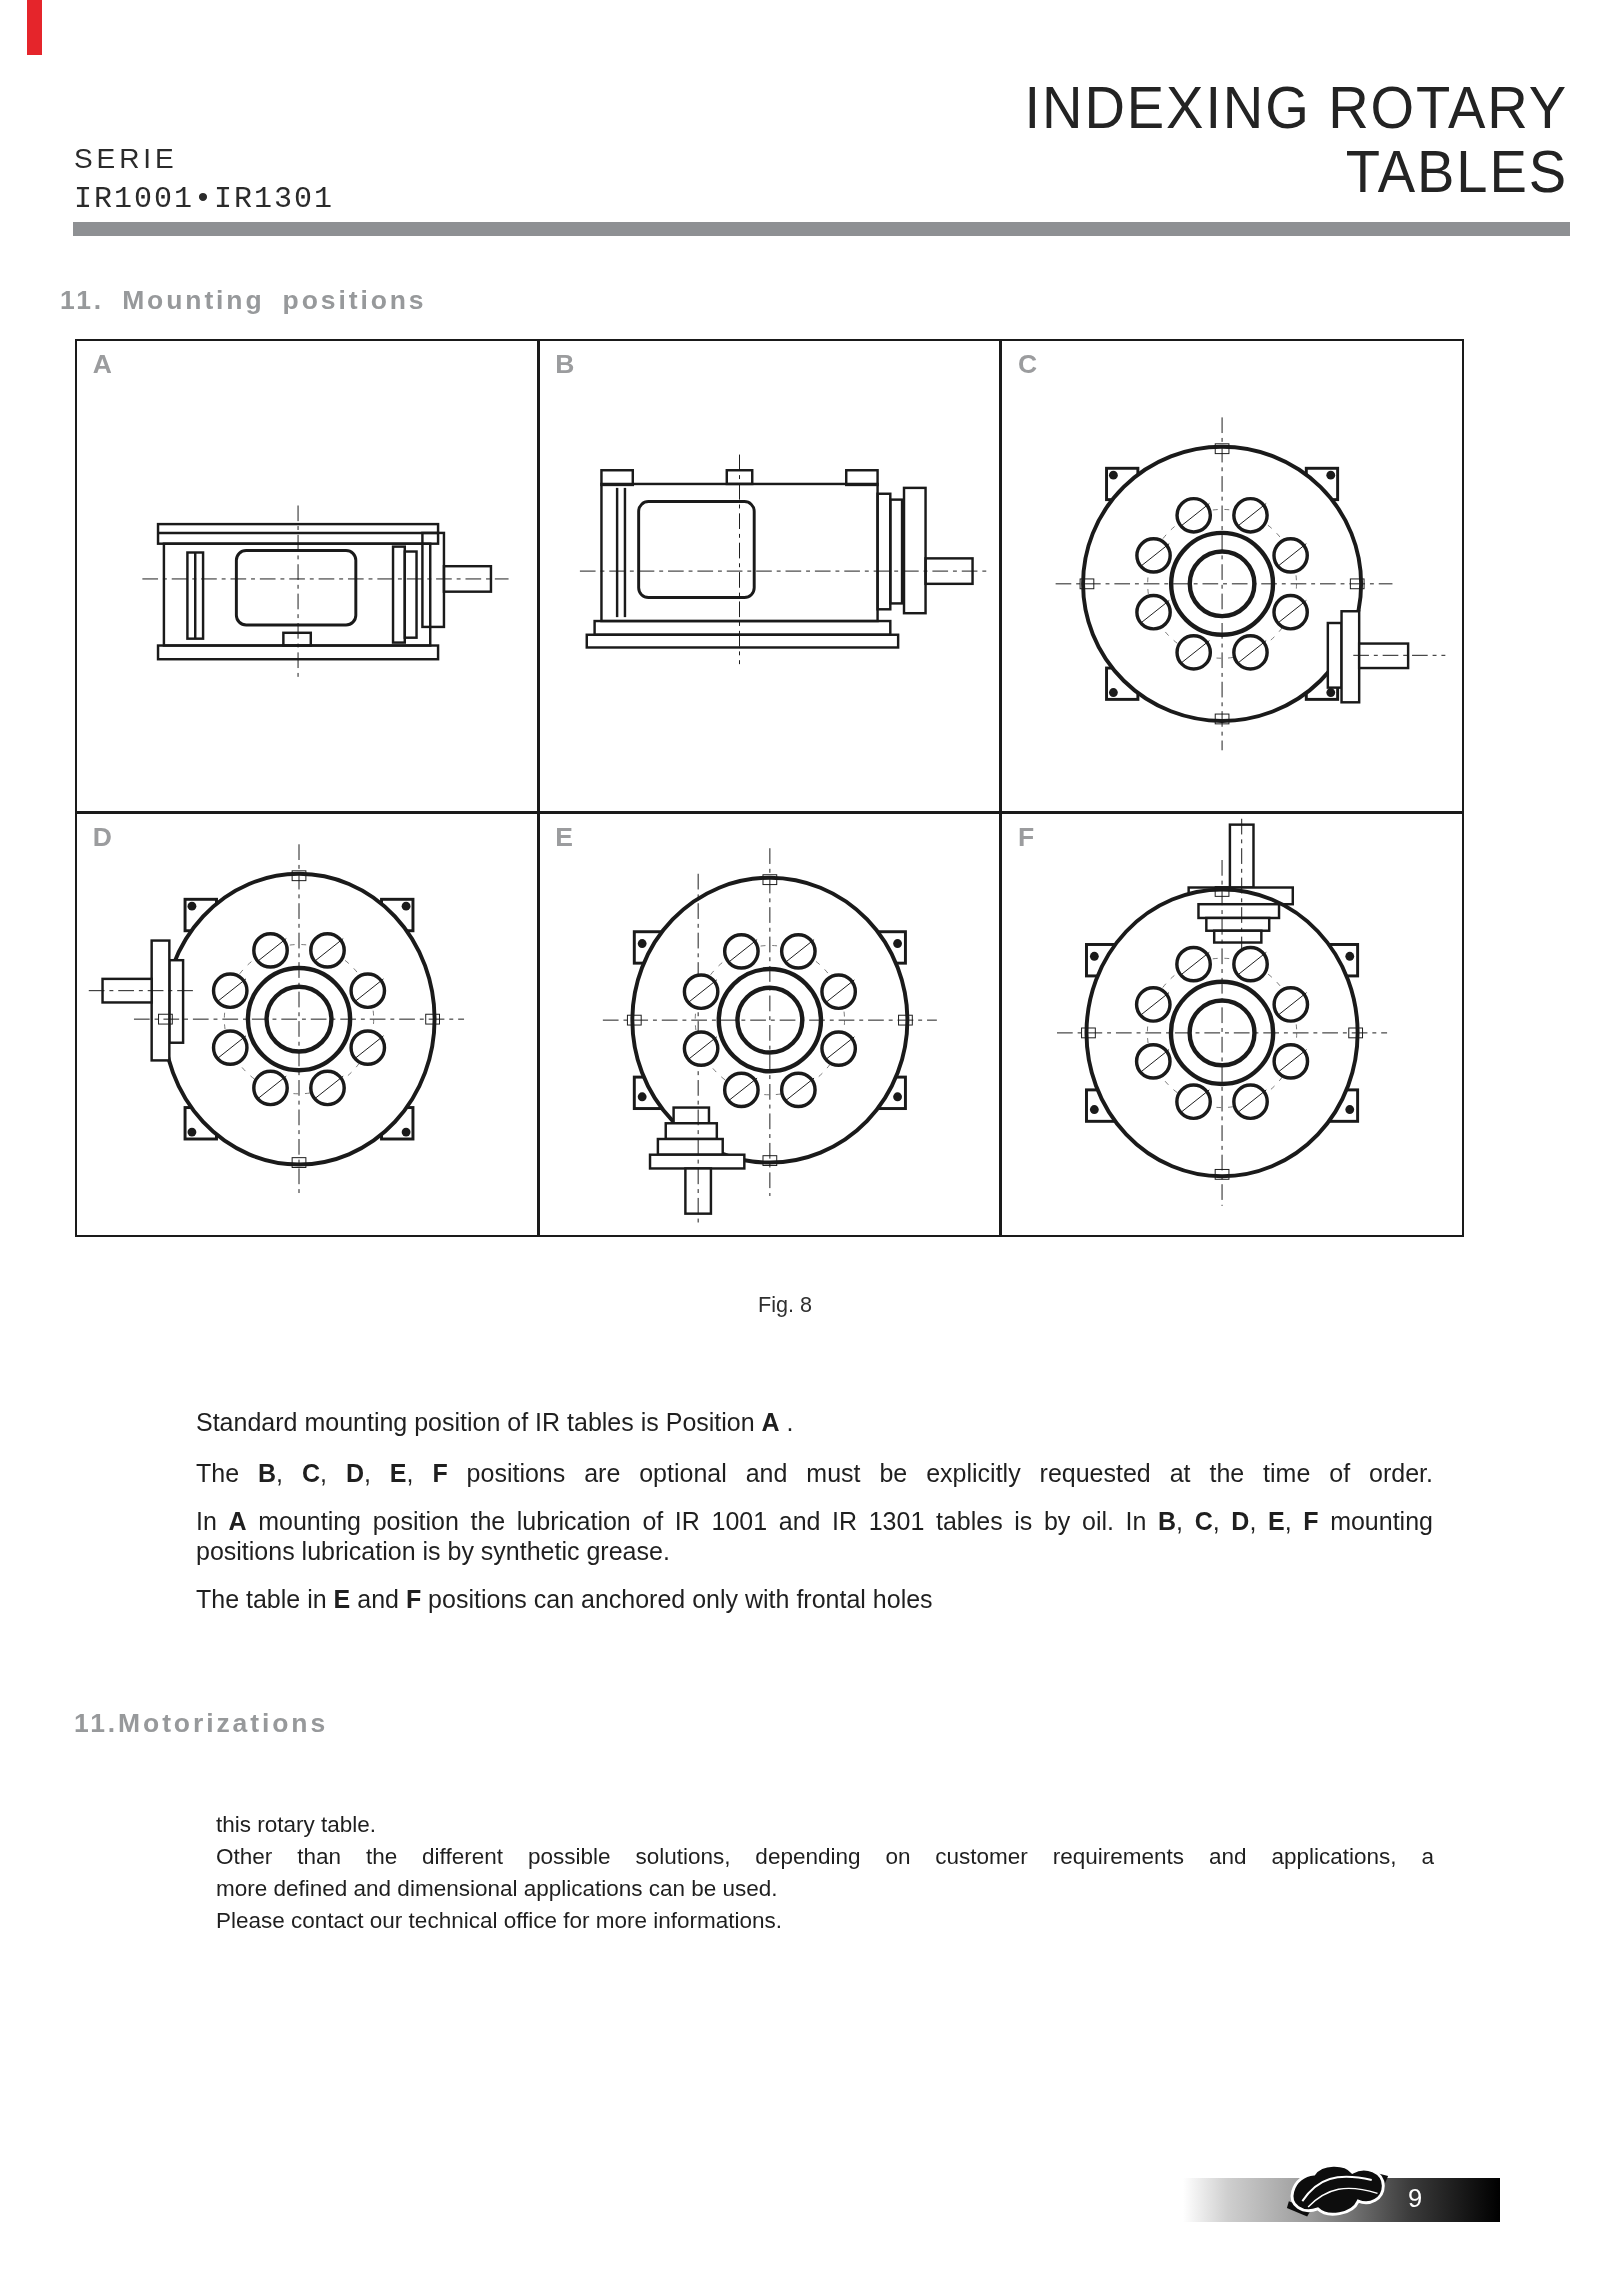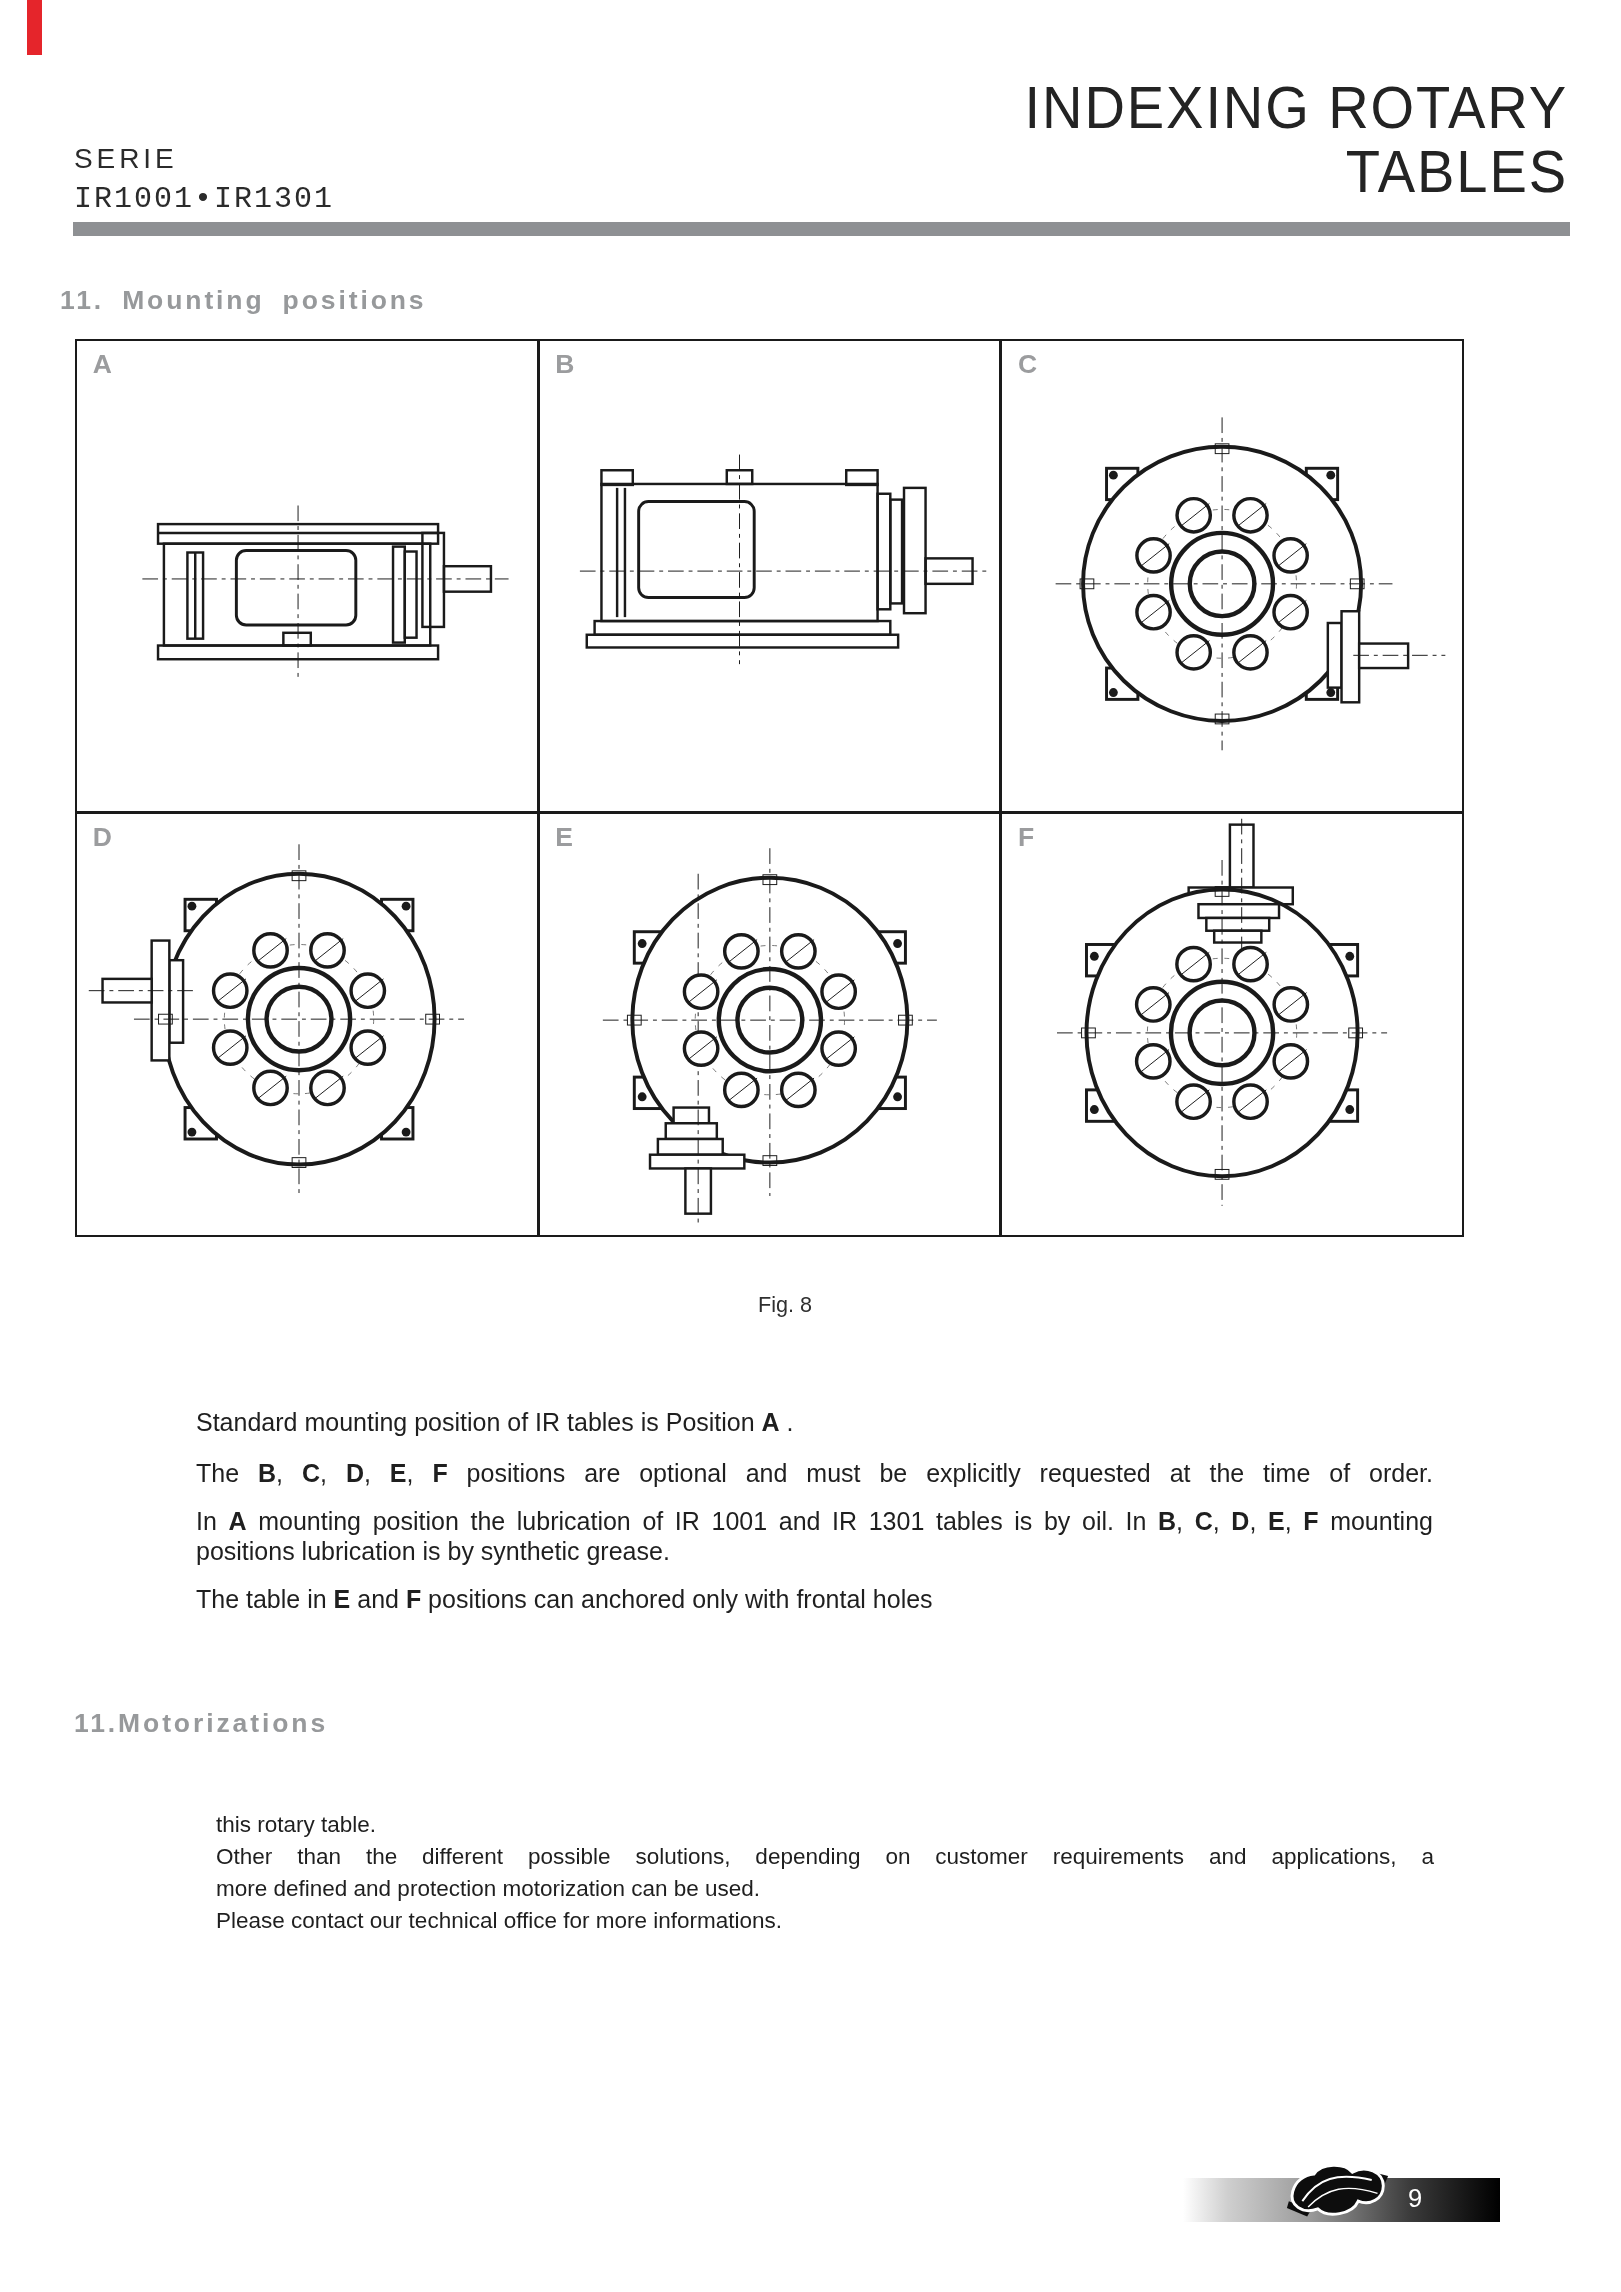--- a/index.html
+++ b/index.html
@@ -298,21 +298,21 @@
     <div>positions lubrication is by synthetic grease.</div>
   </div>
 
   <div class="abs para" style="top:1584px"><span>The table in </span><b>E</b><span> and </span><b>F</b><span> positions can anchored only with frontal holes</span></div>
 
   <div class="abs sec-heading sec2">11.Motorizations</div>
 
   <div class="abs motor-para" style="top:1809px">
     <div>this rotary table.</div>
     <div class="stretch">Other than the different possible solutions, depending on customer requirements and applications, a</div>
-    <div>more defined and protection motorization can be used.</div>
+    <div>more defined and dimensional applications can be used.</div>
     <div>Please contact our technical office for more informations.</div>
   </div>
 
   <div class="abs foot-bar"></div>
   <svg class="abs logo" viewBox="0 0 110 64">
     <path d="M84,10 L107,16 L104,23 L82,17 Z" fill="#0d0d0d"></path>
     <path d="M4,42 L27,51 L23,58 L2,49 Z" fill="#0d0d0d"></path>
     <path d="M30,14 C38,2 62,2 70,12 C84,4 102,12 102,26 C102,40 88,47 76,42 C70,56 44,60 34,50 C18,56 4,46 8,32 C11,21 20,15 30,14 Z" fill="#0d0d0d" stroke="#fff" stroke-width="3"></path>
     <path d="M18,42 C34,18 54,12 90,20" stroke="#fff" stroke-width="2" fill="none"></path>
     <path d="M24,48 C44,28 64,24 96,34" stroke="#fff" stroke-width="1.5" fill="none"></path>

